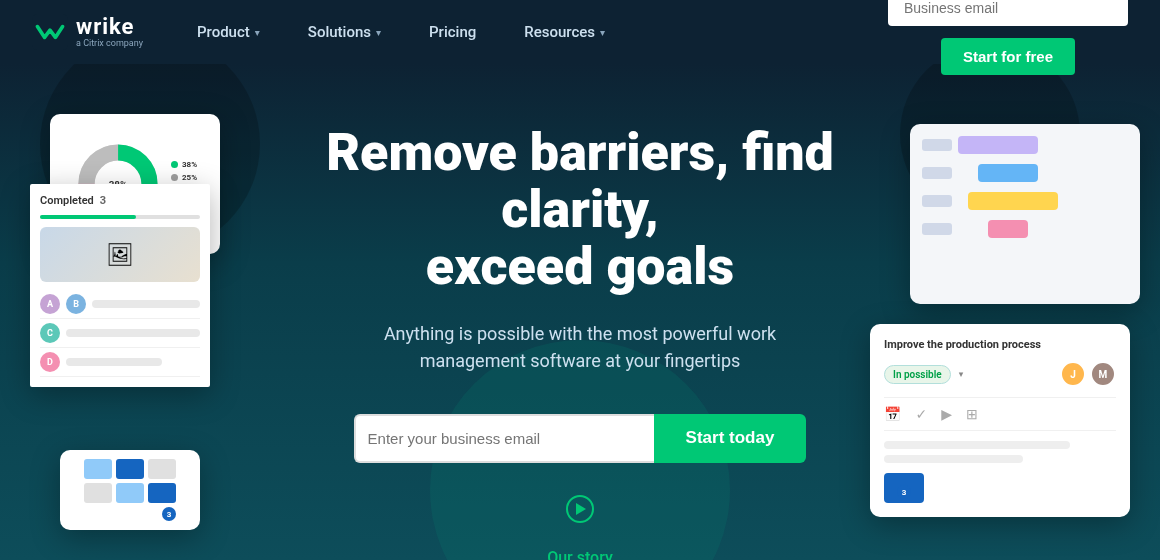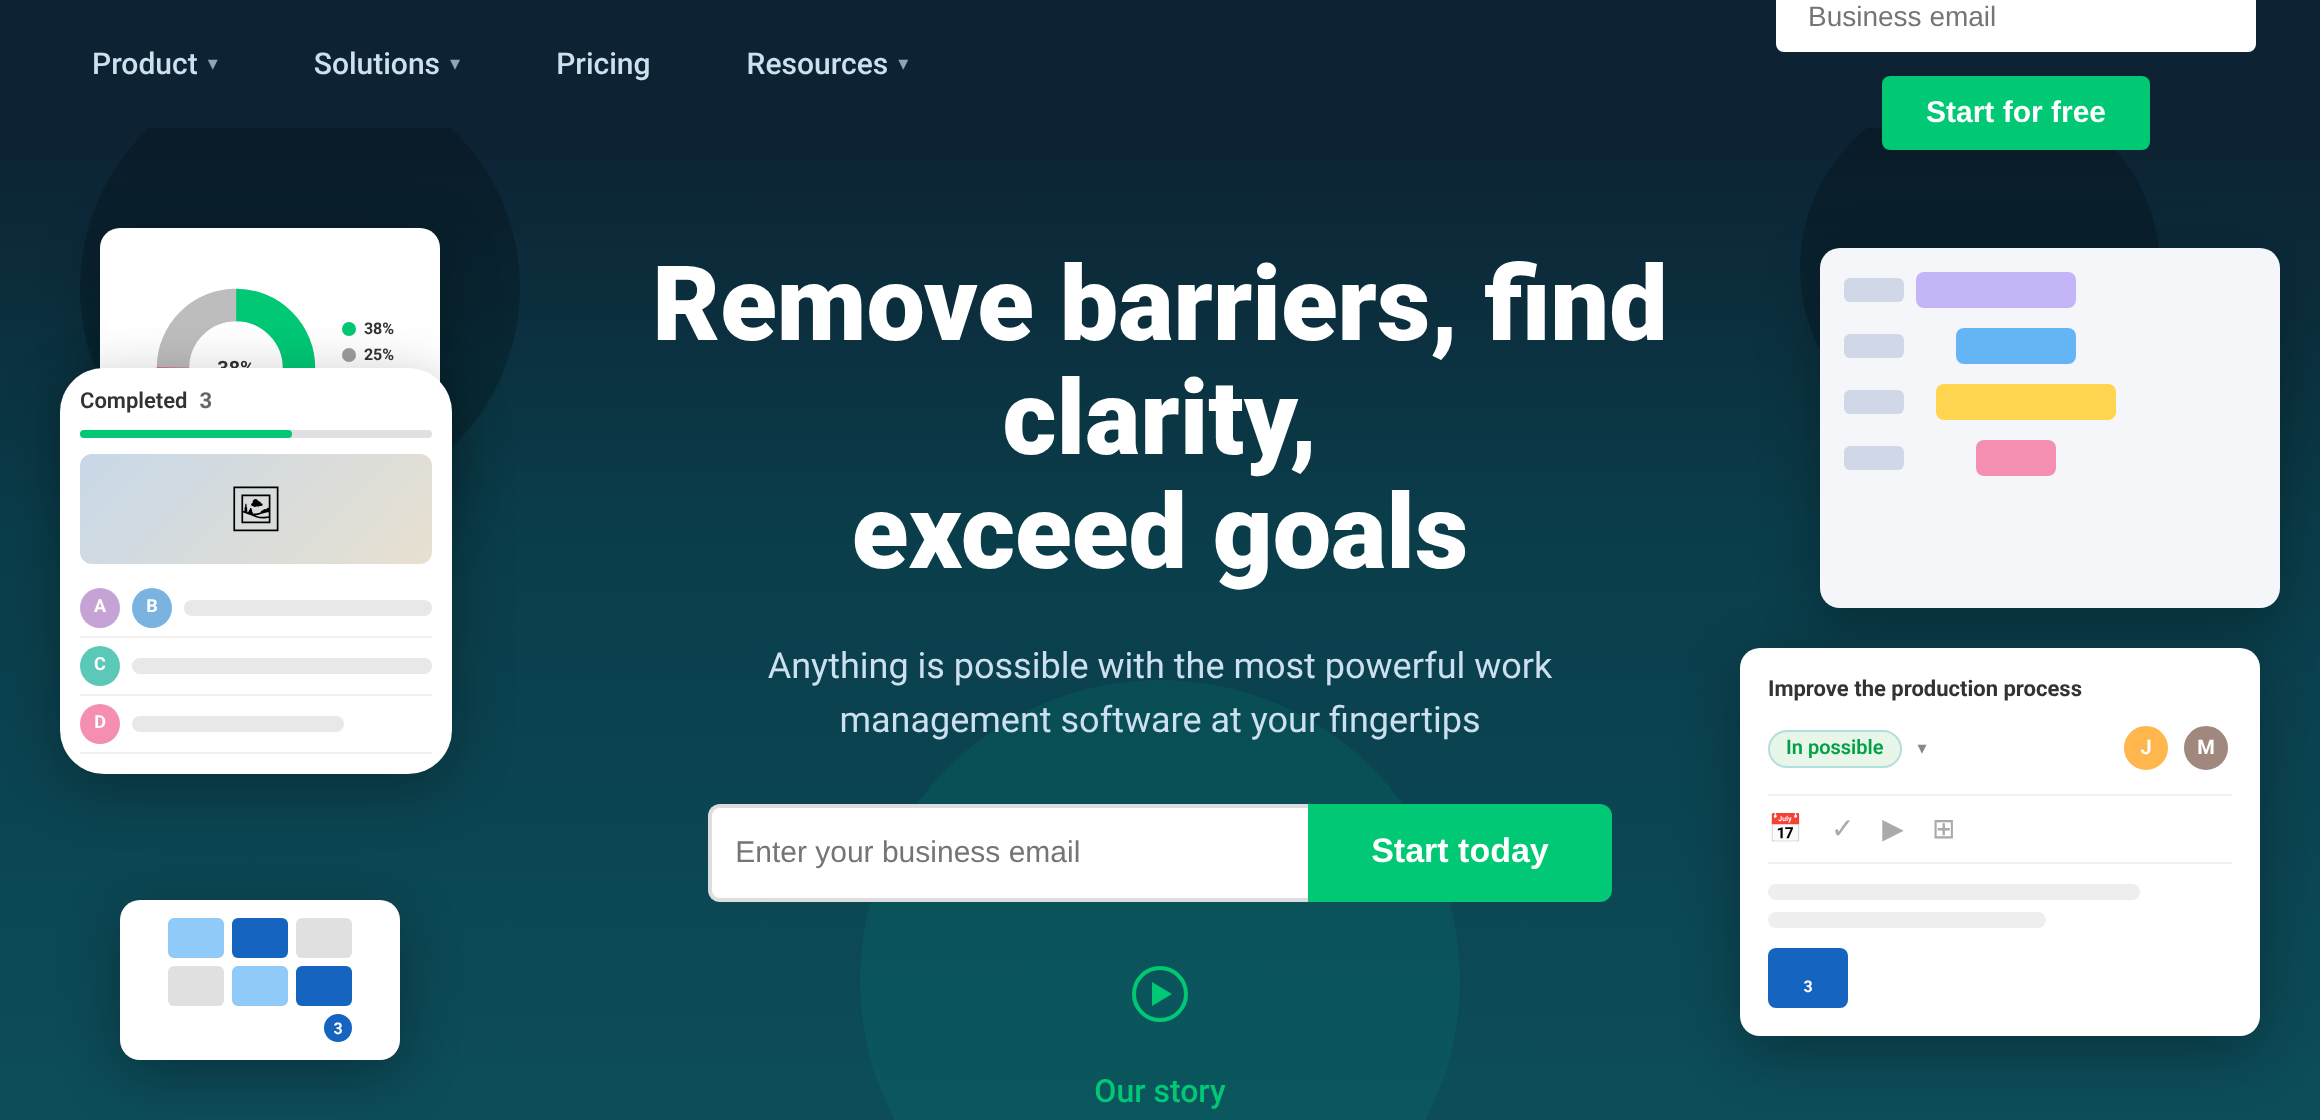--- a/index.html
+++ b/index.html
@@ -141,21 +141,21 @@
       font-weight: 900;
       line-height: 1.1;
       margin-bottom: 24px;
       max-width: 580px;
     }
     .hero-subtitle {
       color: #cde0ef;
       font-size: 18px;
       font-weight: 400;
       line-height: 1.5;
-      margin-bottom: 28px;
+      margin-bottom: 40px;
       max-width: 420px;
       margin-left: auto;
       margin-right: auto;
     }
     .hero-form {
       display: flex;
       gap: 0;
       justify-content: center;
       margin-bottom: 32px;
     }
@@ -210,22 +210,22 @@
       border-left: 10px solid #00c875;
       margin-left: 2px;
     }
 
     
     .card-left-top {
       position: absolute;
       left: 30px;
       top: 120px;
       background: #fff;
-      border-radius: 22px;
-      width: 196px;
+      border-radius: 2px;
+      width: 180px;
       padding: 10px;
       box-shadow: 0 8px 30px rgba(0,0,0,0.3);
       z-index: 6;
     }
     .card-header-row {
       display: flex;
       align-items: center;
       gap: 6px;
       margin-bottom: 8px;
     }
@@ -490,20 +490,30 @@
       font-weight: 700;
       display: flex;
       align-items: center;
       justify-content: center;
     }
   </style>
 </head>
 <body>
 
 <nav>
+  <div class="logo-area">
+    <svg class="logo-icon" viewBox="0 0 40 40" fill="none" xmlns="http://www.w3.org/2000/svg">
+      <rect width="40" height="40" rx="6" fill="#0d2233"></rect>
+      <path d="M6 14 L14 26 L20 18 L26 26 L34 14" stroke="#00c875" stroke-width="4" stroke-linecap="round" stroke-linejoin="round" fill="none"></path>
+    </svg>
+    <div class="logo-text">
+      <span class="logo-name">wrike</span>
+      <span class="logo-sub">a Citrix company</span>
+    </div>
+  </div>
   <div class="nav-links">
     <div class="nav-item">
       <span>Product</span>
       <span class="chevron">▾</span>
     </div>
     <div class="nav-item">
       <span>Solutions</span>
       <span class="chevron">▾</span>
     </div>
     <div class="nav-item">

